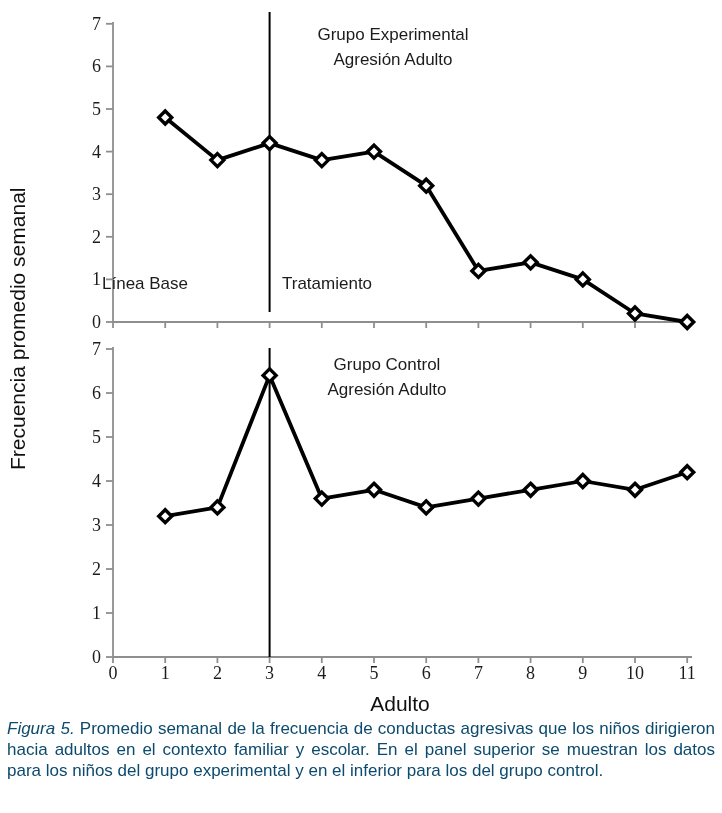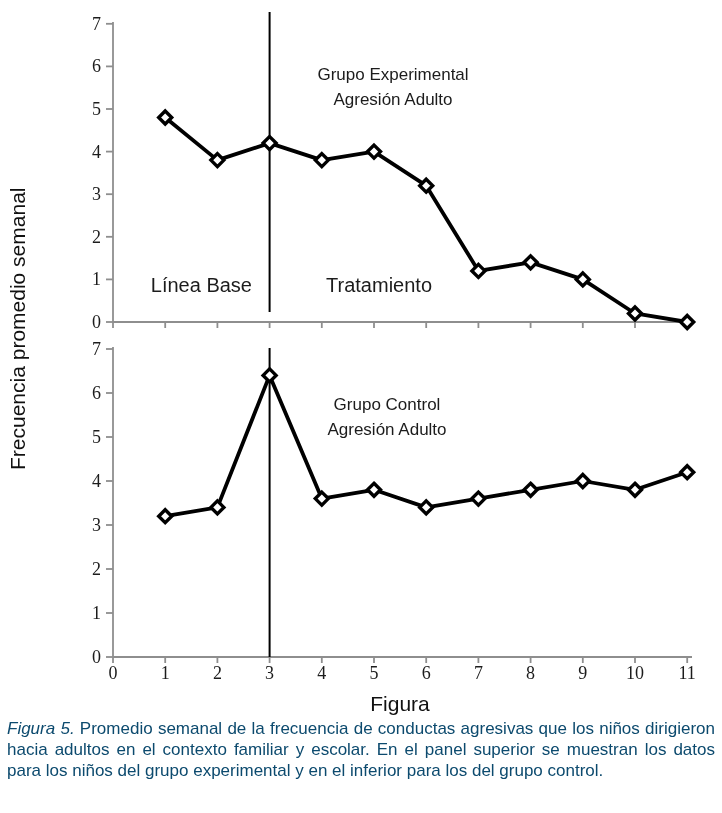--- a/index.html
+++ b/index.html
@@ -1,20 +1,20 @@
 <!DOCTYPE html>
 <html><head>
 <meta charset="utf-8">
 <style>
   html,body{margin:0;padding:0;background:#ffffff;}
   #page{position:relative;width:722px;height:813px;background:#ffffff;overflow:hidden;
         font-family:"Liberation Sans",sans-serif;color:#000;}
   .abs{position:absolute;}
-  .chart-title{width:300px;text-align:center;font-size:17px;color:#1c1c1c;white-space:nowrap;margin-top:40px;}
-  .phase-label{width:150px;text-align:right;font-size:20px;color:#1c1c1c;white-space:nowrap;}
+  .chart-title{width:300px;text-align:center;font-size:17px;color:#1c1c1c;white-space:nowrap;}
+  .phase-label{width:150px;text-align:left;font-size:17px;color:#1c1c1c;white-space:nowrap;}
   #y-axis-label{left:6px;top:470px;transform:rotate(-90deg);transform-origin:left top;
                 font-size:21px;white-space:nowrap;color:#111;}
   #x-axis-label{left:300px;top:692px;width:200px;text-align:center;font-size:21px;color:#111;}
   #caption{left:7px;top:718px;width:708px;font-size:17px;line-height:21px;
            text-align:justify;color:#0c4a6e;}
   #caption .lead{font-style:italic;}
   svg text{font-family:"Liberation Serif","DejaVu Serif",serif;fill:#1c1c1c;}
 </style>
 </head>
 <body>
@@ -130,19 +130,19 @@
   <div class="abs chart-title" style="left:243px;top:50px;">Agresión Adulto</div>
 
   <div class="abs phase-label" style="left:102px;top:274px;">Línea Base</div>
   <div class="abs chart-title" style="left:237px;top:355px;">Grupo Control</div>
 
   <div class="abs phase-label" style="left:282px;top:274px;">Tratamiento</div>
   <div class="abs chart-title" style="left:237px;top:380px;">Agresión Adulto</div>
 
   <div class="abs" id="y-axis-label">Frecuencia promedio semanal</div>
 
-  <div class="abs" id="x-axis-label">Figura</div>
+  <div class="abs" id="x-axis-label">Adulto</div>
 
   <div class="abs" id="caption">
     <span class="lead">Figura 5.</span><span> Promedio semanal de la frecuencia de conductas agresivas que los niños dirigieron hacia adultos en el contexto familiar y escolar.  En el panel superior se muestran los datos para los niños del grupo experimental y en el inferior para los del grupo control.</span>
   </div>
 
 </div>
 
 </body></html>

